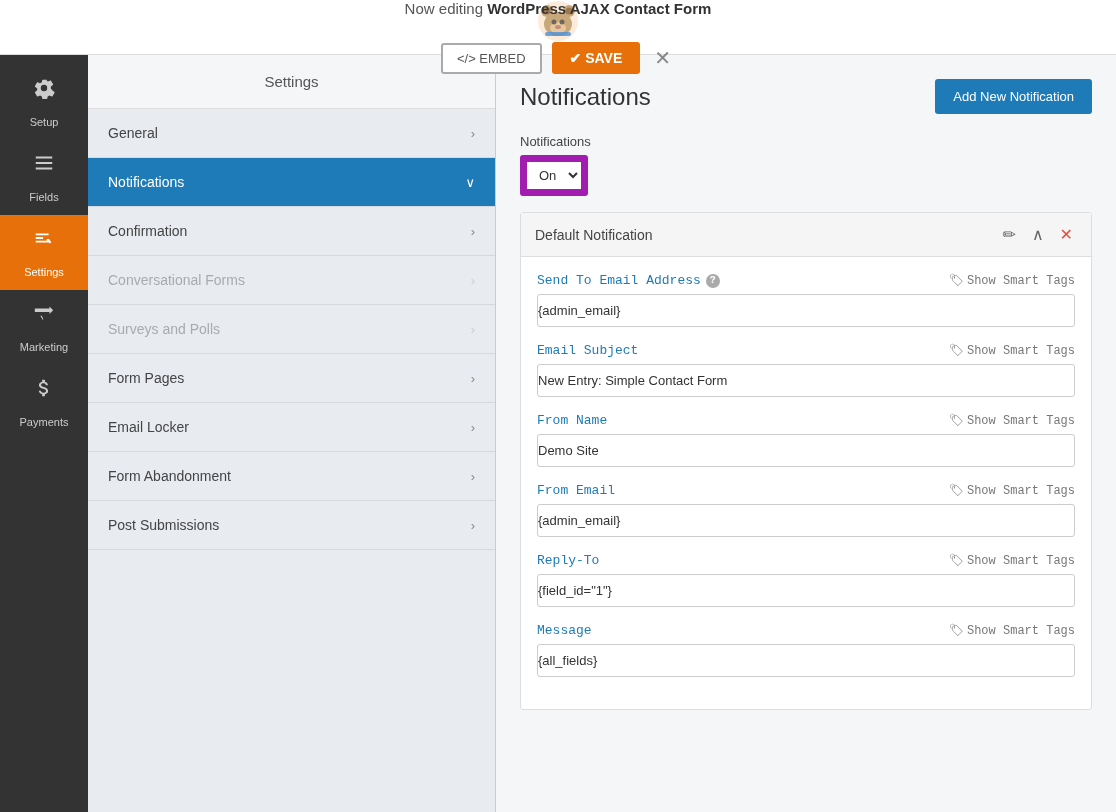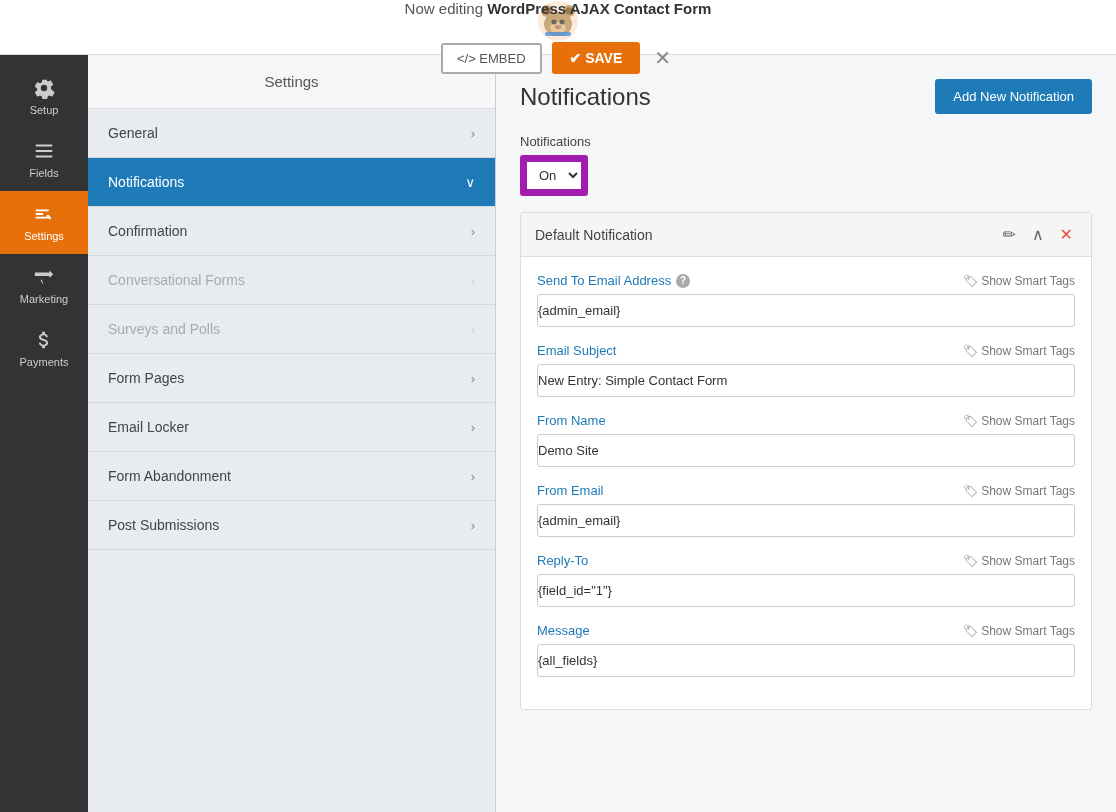--- a/index.html
+++ b/index.html
@@ -92,21 +92,21 @@
     }
     .nav-item {
       width: 100%;
       display: flex;
       flex-direction: column;
       align-items: center;
       padding: 12px 8px;
       color: #ccc;
       cursor: pointer;
       font-size: 11px;
-      gap: 5px;
+      gap: 17px;
       text-align: center;
     }
     .nav-item.active { background: #e8700a; color: #fff; }
     .nav-item svg { width: 22px; height: 22px; fill: currentColor; }
     .nav-icon-text { font-size: 11px; }
 
     
     .middle-sidebar {
       width: 408px;
       background: #e8ecf0;
@@ -233,20 +233,21 @@
       padding: 16px;
     }
     .form-field {
       margin-bottom: 16px;
     }
     .form-field-header {
       display: flex;
       align-items: flex-end;
       justify-content: space-between;
       margin-bottom: 6px;
+      font-family: Liberation Mono, monospace;
     }
     .form-field-label {
       font-size: 13px;
       color: #1e7bb8;
       font-weight: 500;
     }
     .form-field-label.with-icon {
       display: flex;
       align-items: center;
       gap: 5px;

